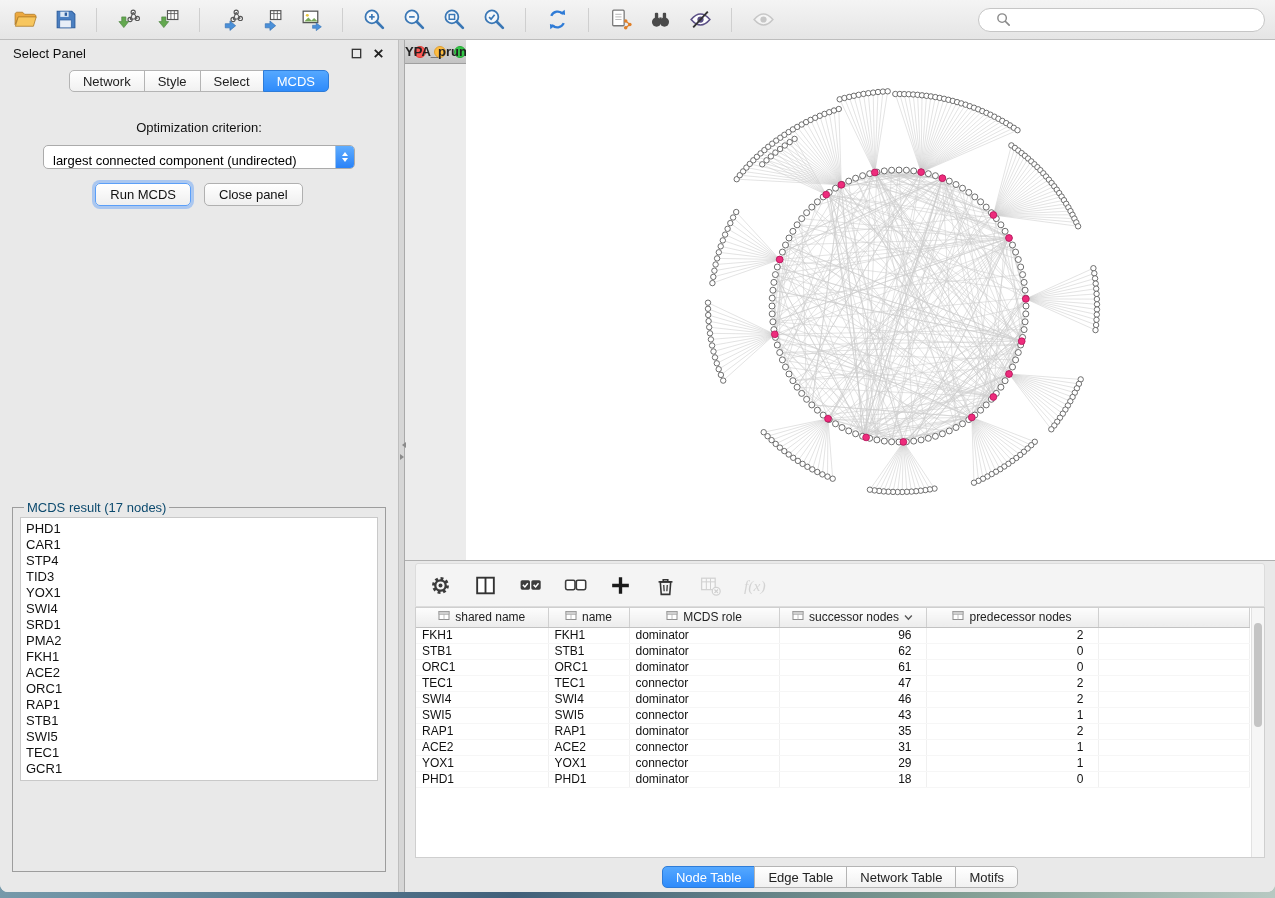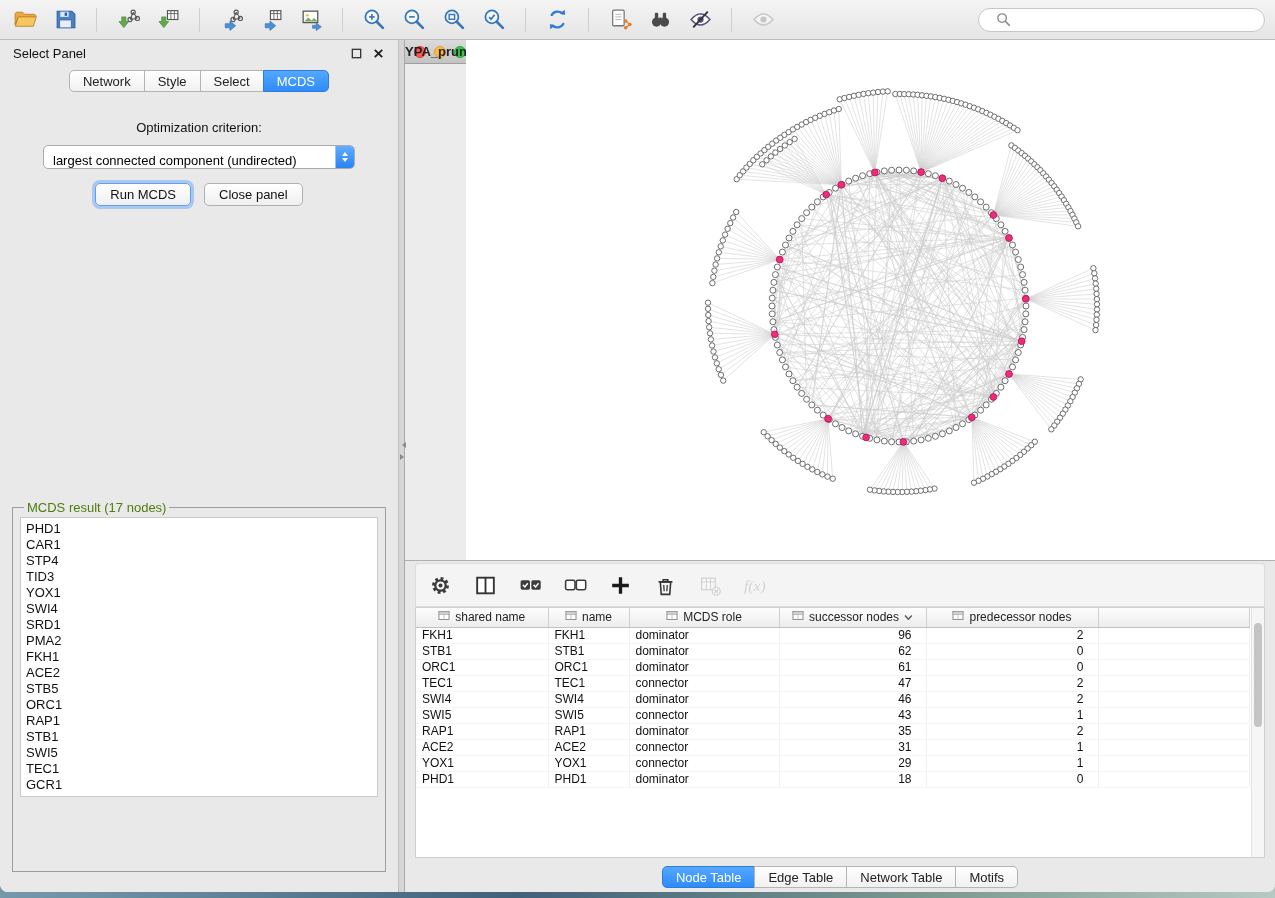--- a/index.html
+++ b/index.html
@@ -63,21 +63,21 @@
   .dd-stepper .down { width: 0; height: 0; border: 3.5px solid transparent;
     border-top: 4.5px solid #fff; border-bottom-width: 0; }
   .btn-row { margin-top: 14px; display: flex; gap: 13px; }
   .cy-btn { height: 23px; padding: 0 14px; font-size: 13px; font-family: inherit;
     background: linear-gradient(#ffffff, #efefef); border: 1px solid #b0b0b0;
     border-radius: 5px; color: #111; }
   .cy-btn.focused { border-color: #5b9ff8; box-shadow: 0 0 0 3px rgba(94,158,248,.45); }
   .result-box { margin-top: auto; margin-bottom: 20px; width: 374px; height: 372px;
     border: 1px solid #9d9d9d; padding: 2px 7px 7px; display: flex;
     flex-direction: column; background: transparent; }
-  .result-box legend { font-size: 13px; padding: 0 3px; margin-left: 4px; color: #4d7c0f; }
+  .result-box legend { font-size: 13px; padding: 0 3px; margin-left: 4px; color: #0c4a6e; }
   .result-list { flex: 1; background: #fff; border: 1px solid #c9c9c9;
     overflow-y: auto; font-size: 13px; line-height: 16px; padding: 3px 5px; }
   .result-item { white-space: nowrap; color: #111; }
 
   
   .v-splitter { width: 7px; flex: 0 0 7px; background: #d6d6d6;
     border-left: 1px solid #bebebe; border-right: 1px solid #a9a9a9; position: relative; }
   .v-splitter .h1 { position: absolute; top: 402px; left: 0; width: 0; height: 0;
     border: 3px solid transparent; border-right: 4px solid #8a8a8a; }
   .v-splitter .h2 { position: absolute; top: 414px; left: 1px; width: 0; height: 0;
@@ -337,21 +337,20 @@
               <div class="result-item">PHD1</div>
               <div class="result-item">CAR1</div>
               <div class="result-item">STP4</div>
               <div class="result-item">TID3</div>
               <div class="result-item">YOX1</div>
               <div class="result-item">SWI4</div>
               <div class="result-item">SRD1</div>
               <div class="result-item">PMA2</div>
               <div class="result-item">FKH1</div>
               <div class="result-item">ACE2</div>
-              <div class="result-item">STB5</div>
               <div class="result-item">ORC1</div>
               <div class="result-item">RAP1</div>
               <div class="result-item">STB1</div>
               <div class="result-item">SWI5</div>
               <div class="result-item">TEC1</div>
               <div class="result-item">GCR1</div>
             </div>
         </fieldset>
       </div>
     </div>

